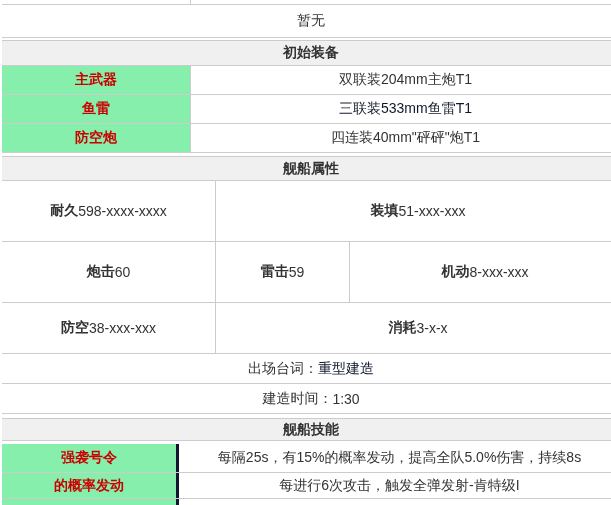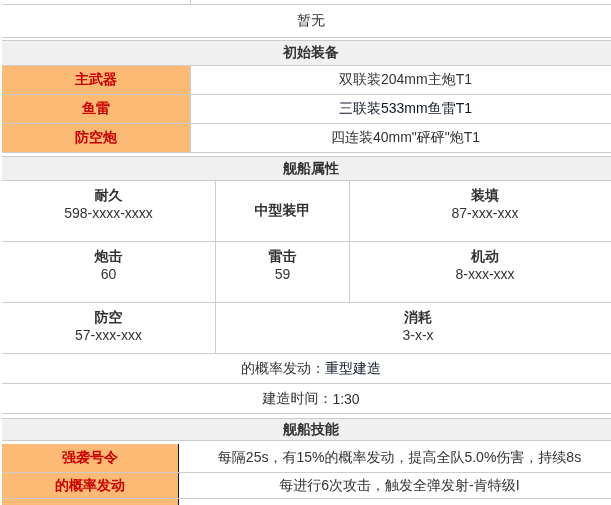--- a/index.html
+++ b/index.html
@@ -29,42 +29,42 @@
     border-bottom: 1px solid #cccccc;
     font-weight: bold;
     display: flex; align-items: center; justify-content: center;
   }
   .hdr-equip { height: 26px; }
   .hdr-attr  { height: 25px; }
   .hdr-skill { height: 23px; }
 
   .equip-row { height: 29px; }
   .orange-label {
-    background: #fdba74;
+    background: #86efac;
     color: #cc0000;
     font-weight: bold;
   }
 
   a.wiki-link { color: #0f172a; cursor: pointer; }
 
   .stats-row1, .stats-row2 { height: 61px; }
   .stats-row3 { height: 51px; }
   .stat-col1 { width: 214px; border-right: 1px solid #cccccc; flex: none; }
   .stat-col2 { width: 134px; border-right: 1px solid #cccccc; flex: none; }
   .stat-col3 { flex: 1 1 auto; }
-  .stat-cell { display: flex; flex-direction: column; align-items: center; justify-content: flex-start; padding: 6px 0; }
+  .stat-cell { display: flex; flex-direction: row; align-items: center; justify-content: center; padding: 6px 0; }
   .stat-cell .stat-label { font-weight: bold; }
   .armor-cell { display: flex; align-items: center; justify-content: center; font-weight: bold; }
 
   .fullwidth-row { height: 30px; justify-content: center; }
   .fullwidth-row .cell { width: 100%; }
 
   .skill-row1 { height: 29px; }
   .skill-row2 { height: 26px; }
-  .skill-label { width: 177px; border-right: 1px solid #0f172a; flex: none; }
+  .skill-label { width: 177px; border-right: 3px solid #0f172a; flex: none; }
   .sliver-bottom { height: 6px; border-bottom: none; }
   .sliver-bottom .skill-label { height: 100%; }
 </style>
 </head>
 <body>
 
 <div class="wrap">
 
   <div class="row sliver-top">
     <div class="cell label-cell"></div>
@@ -96,24 +96,23 @@
 
   <div class="gap3"></div>
 
   <div class="section-header hdr-attr">舰船属性</div>
 
   <div class="row stats-row1">
     <div class="stat-col1 stat-cell">
       <div class="stat-label">耐久</div>
       <div class="stat-value">598-xxxx-xxxx</div>
     </div>
-    <div class="stat-col2 armor-cell">中型装甲</div>
     <div class="stat-col3 stat-cell">
       <div class="stat-label">装填</div>
-      <div class="stat-value">87-xxx-xxx</div>
+      <div class="stat-value">51-xxx-xxx</div>
     </div>
   </div>
 
   <div class="row stats-row2">
     <div class="stat-col1 stat-cell">
       <div class="stat-label">炮击</div>
       <div class="stat-value">60</div>
     </div>
     <div class="stat-col2 stat-cell">
       <div class="stat-label">雷击</div>
@@ -121,31 +120,31 @@
     </div>
     <div class="stat-col3 stat-cell">
       <div class="stat-label">机动</div>
       <div class="stat-value">8-xxx-xxx</div>
     </div>
   </div>
 
   <div class="row stats-row3">
     <div class="stat-col1 stat-cell">
       <div class="stat-label">防空</div>
-      <div class="stat-value">57-xxx-xxx</div>
+      <div class="stat-value">38-xxx-xxx</div>
     </div>
     <div class="stat-col3 stat-cell">
       <div class="stat-label">消耗</div>
       <div class="stat-value">3-x-x</div>
     </div>
   </div>
 
   <div class="row fullwidth-row">
     <div class="cell">
-      <span>的概率发动：</span>
+      <span>出场台词：</span>
         <a class="wiki-link">重型建造</a>
     </div>
   </div>
 
   <div class="row fullwidth-row">
     <div class="cell">
       <span>建造时间：</span>
         <span>1:30</span>
     </div>
   </div>

